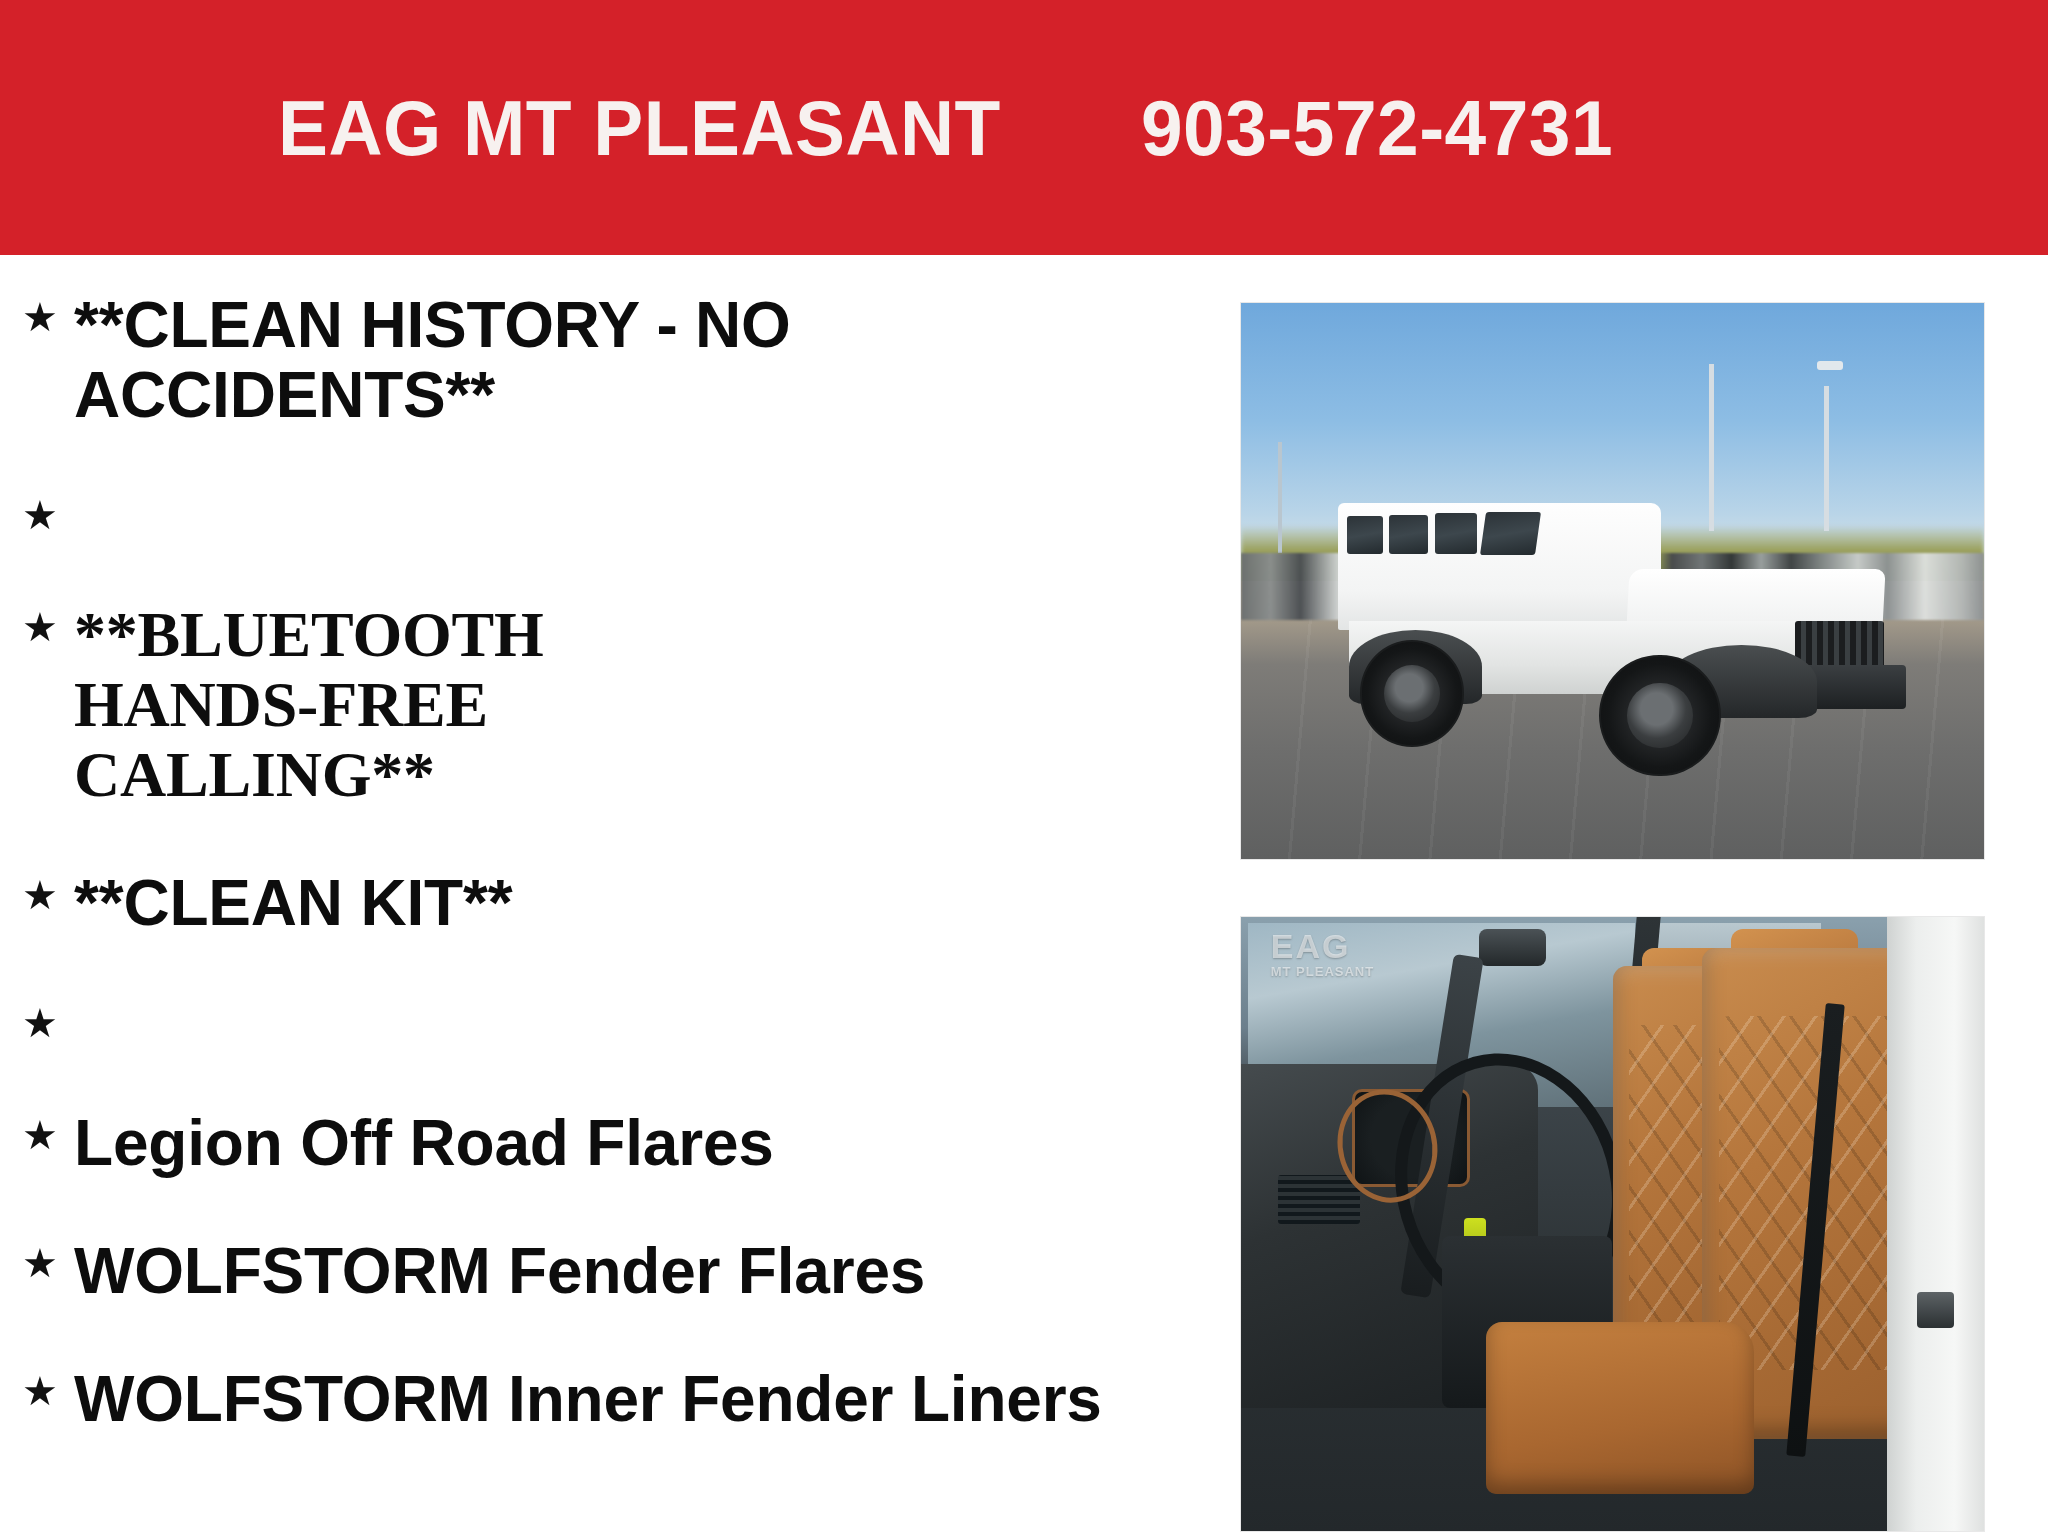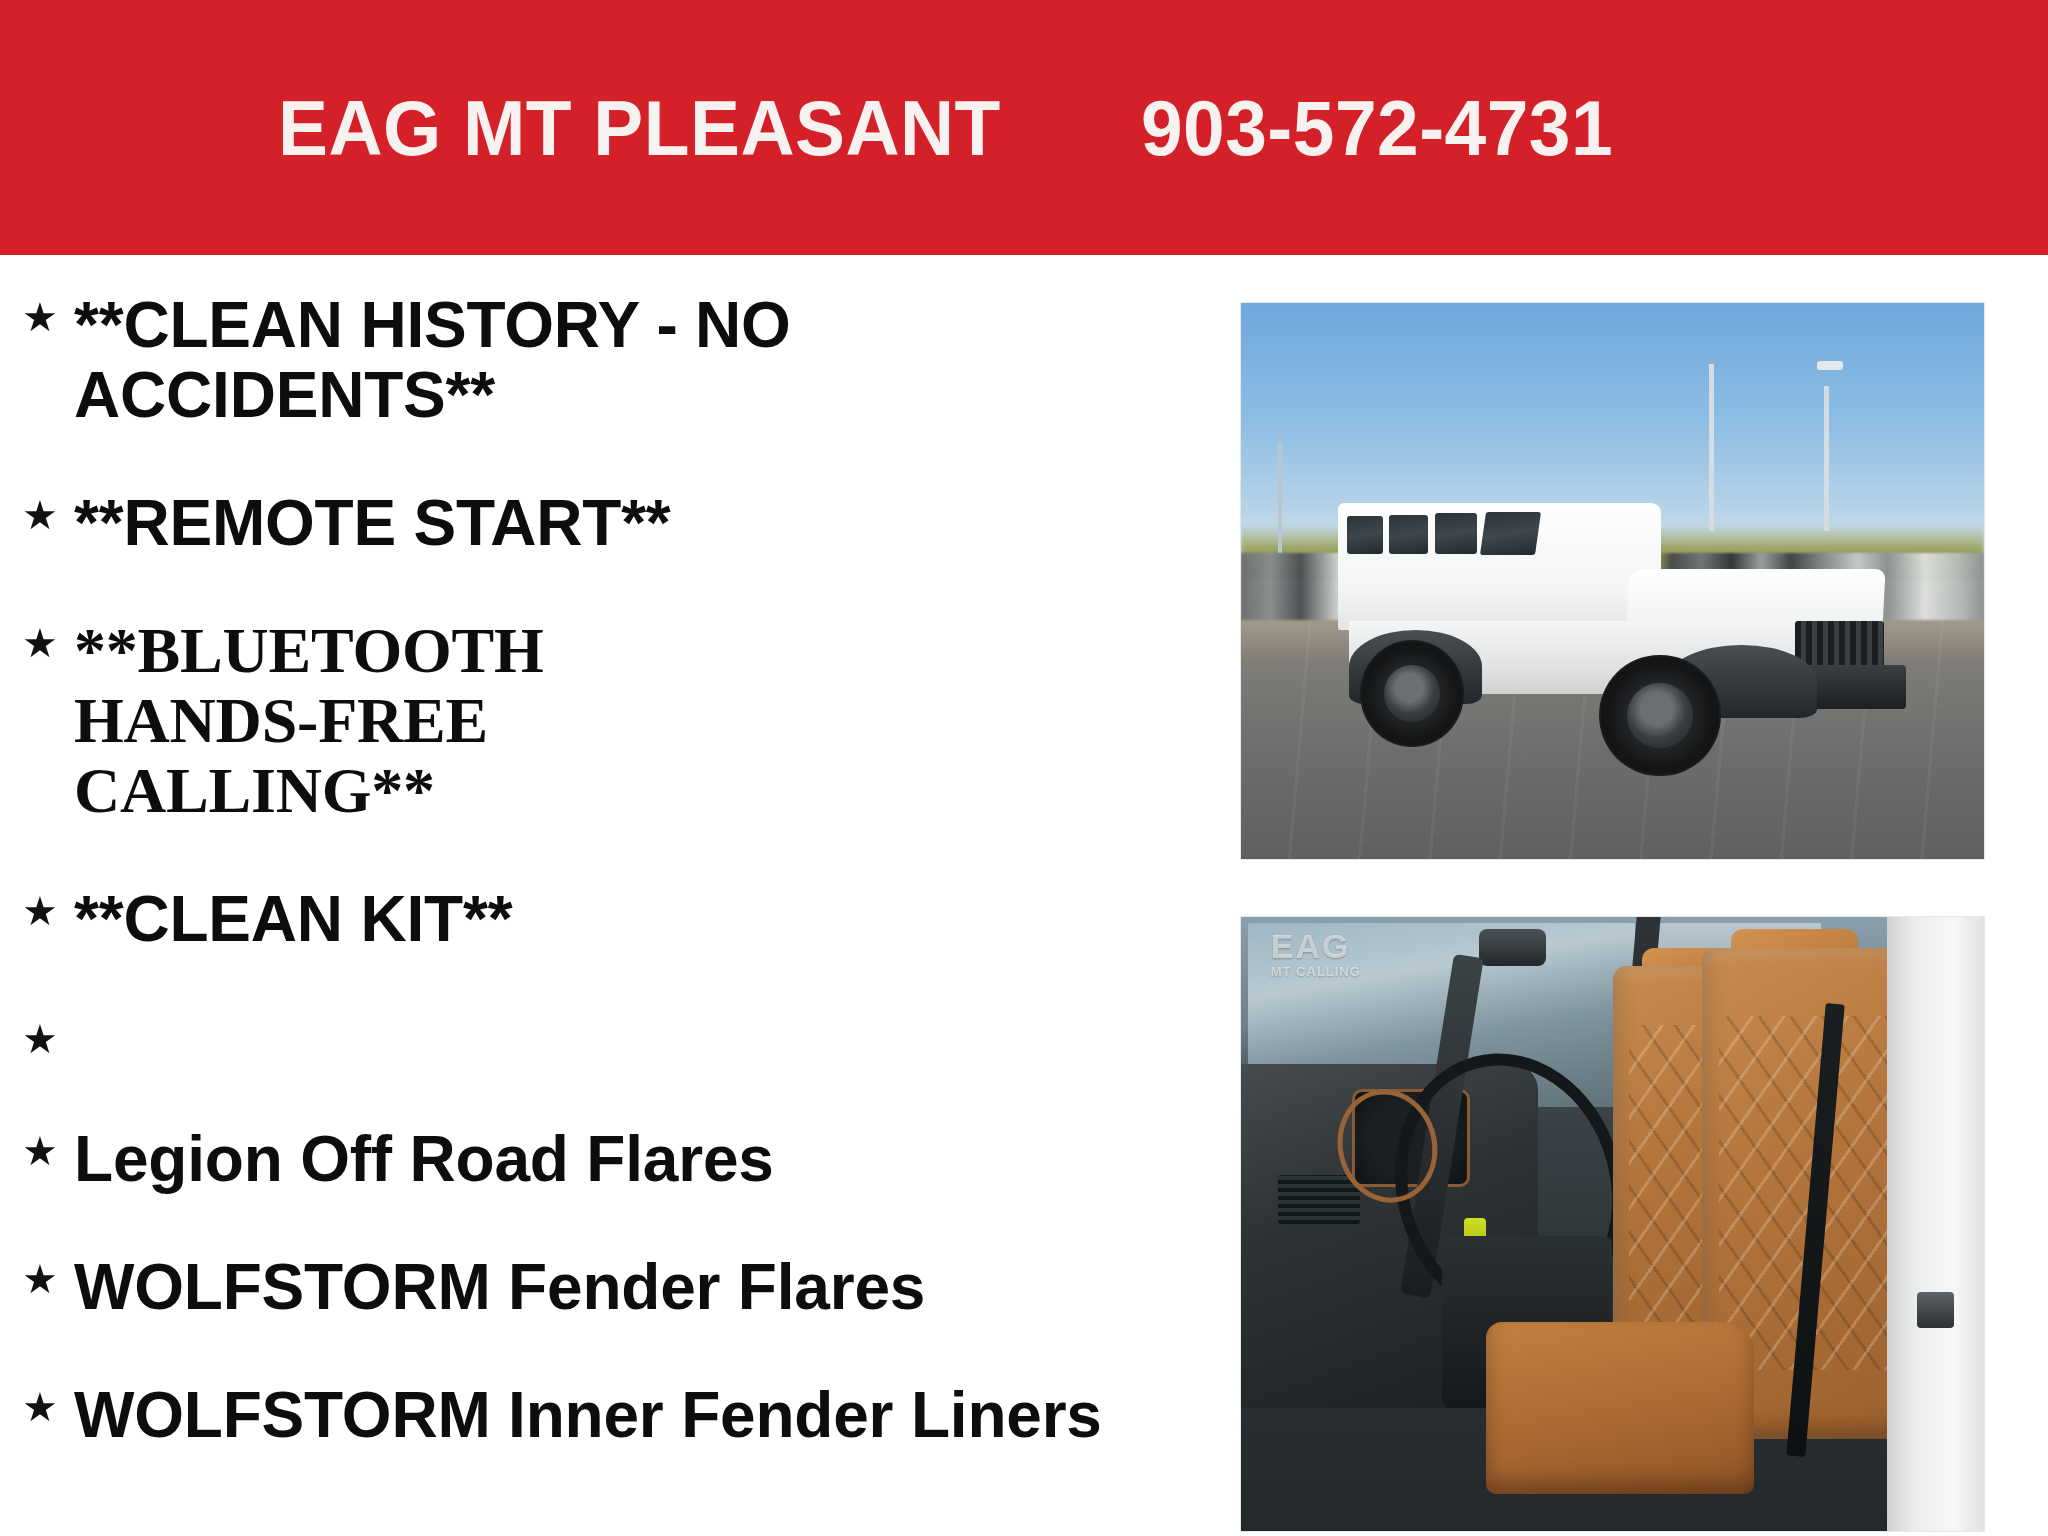--- a/index.html
+++ b/index.html
@@ -428,21 +428,20 @@
 
     <ul class="features" style="list-style:none;margin:0;">
 
       <li class="feature-row">
         <span class="star-icon">★</span>
         <span class="feature-text bold-item">**CLEAN HISTORY - NO ACCIDENTS**</span>
       </li>
 
       <li class="feature-row">
         <span class="star-icon">★</span>
-        <span class="feature-text bold-item">**REMOTE START**</span>
       </li>
 
       <li class="feature-row">
         <span class="star-icon">★</span>
         <span class="feature-text bold-item" style="max-width:700px;font-family:Liberation Serif, serif;">**BLUETOOTH HANDS-FREE CALLING**</span>
       </li>
 
       <li class="feature-row">
         <span class="star-icon">★</span>
         <span class="feature-text bold-item">**CLEAN KIT**</span>
@@ -502,21 +501,21 @@
             <div class="jeep-wheel-face"></div>
           </div>
         </div>
       </div>
 
       <div class="photo-frame photo-interior">
         <div class="int-bg"></div>
         <div class="int-windshield"></div>
         <div class="int-wind-decal">
           <span>EAG</span>
-          <small>MT CALLING</small>
+          <small>MT PLEASANT</small>
         </div>
         <div class="int-side-window"></div>
         <div class="int-apillar"></div>
         <div class="int-rearview"></div>
         <div class="int-dash"></div>
         <div class="int-vent"></div>
         <div class="int-cluster"></div>
         <div class="int-column"></div>
         <div class="int-wheel"></div>
         <div class="int-wheel-trim"></div>

